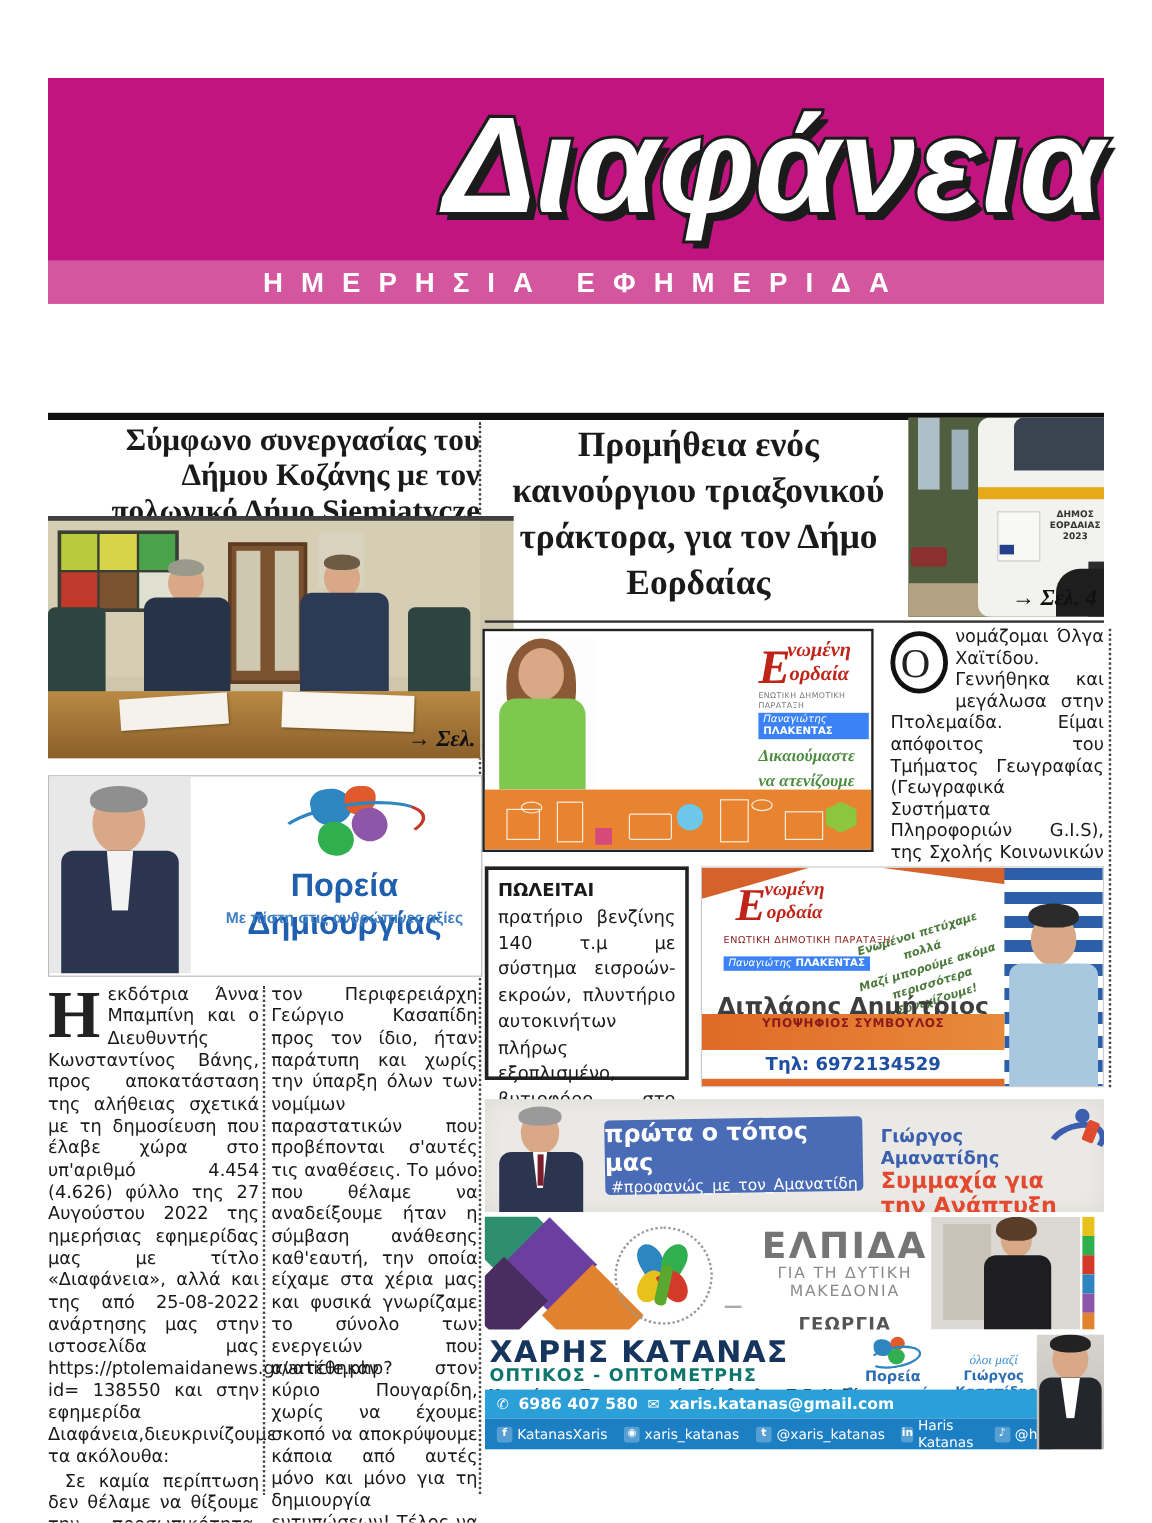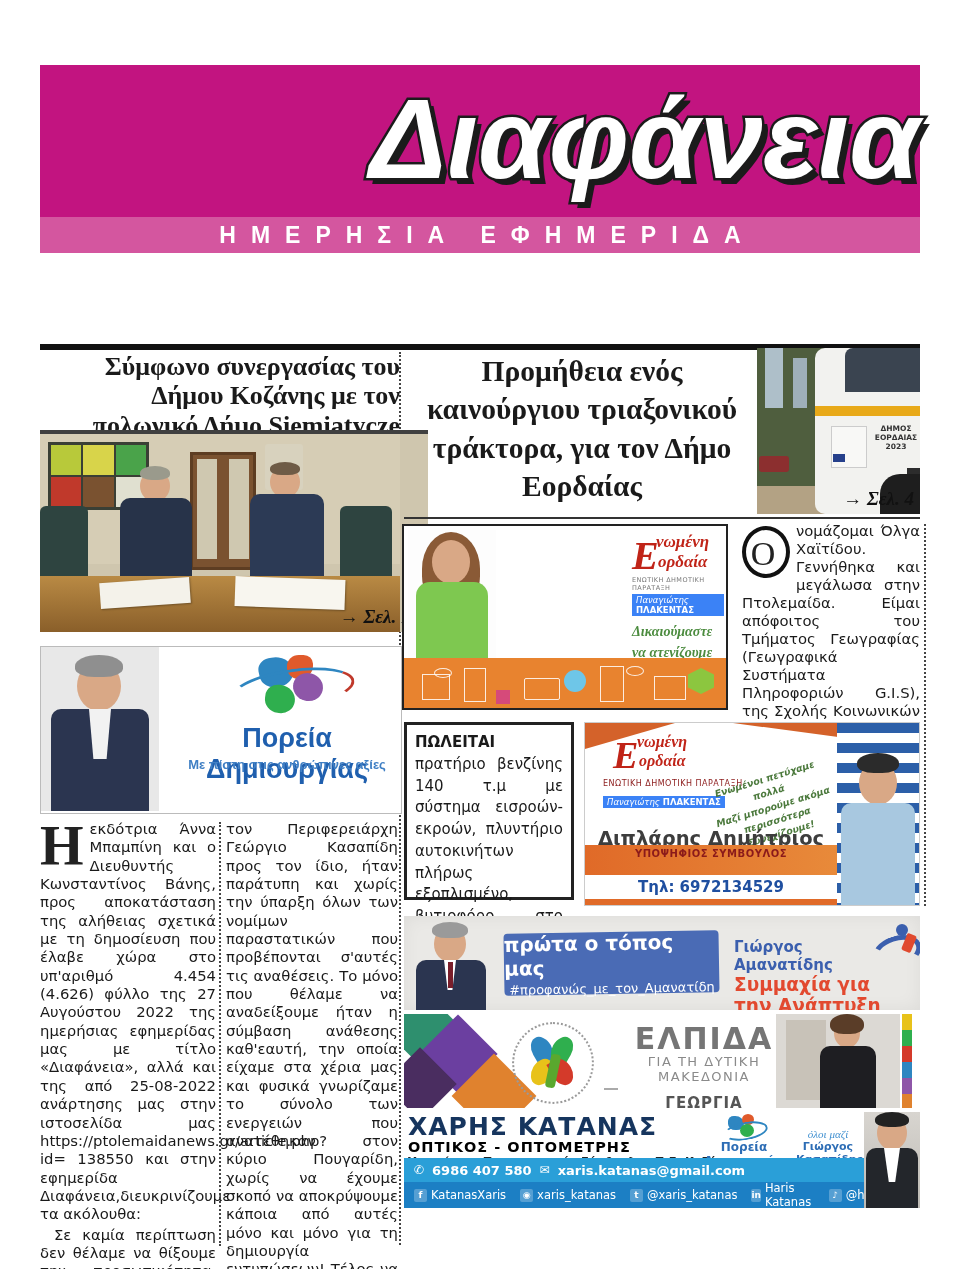--- a/index.html
+++ b/index.html
@@ -99,21 +99,21 @@
   
   .elp-box{left:404px;top:1014px;width:516px;height:94px;background:#fff;overflow:hidden;}
   .elp-title{font-weight:bold;font-size:30px;color:#757575;letter-spacing:2px;line-height:1;}
   .elp-sub{font-size:13px;color:#8a8a8a;letter-spacing:1.5px;}
   .elp-name{font-weight:bold;font-size:15px;color:#555;letter-spacing:1px;}
   .diamond{position:absolute;transform:rotate(45deg);}
 
   
   .kat-box{left:404px;top:1112px;width:516px;height:96px;background:#fff;overflow:hidden;}
   .kat-name{font-weight:bold;font-size:25px;color:#16355e;letter-spacing:1px;line-height:1;}
-  .kat-role{font-weight:bold;font-size:14.5px;color:#000000;letter-spacing:1px;}
+  .kat-role{font-weight:bold;font-size:14.5px;color:#0f766e;letter-spacing:1px;}
   .kat-sub{font-weight:bold;font-size:11.5px;color:#222;}
   .kat-strip1{position:absolute;left:0;bottom:26px;width:462px;height:24px;background:#2a9fd8;
     display:flex;align-items:center;gap:8px;padding-left:10px;color:#fff;font-weight:bold;font-size:13px;}
   .kat-strip2{position:absolute;left:0;bottom:0;width:462px;height:26px;background:#1c7fc4;
     display:flex;align-items:center;gap:14px;padding-left:10px;color:#fff;font-size:11.5px;}
   .soc{display:flex;align-items:center;gap:4px;}
   .soc .ic{display:inline-flex;align-items:center;justify-content:center;width:13px;height:13px;
     background:rgba(255,255,255,.25);border-radius:2px;font-size:9px;font-weight:bold;}
   .kat-poreia{font-weight:bold;font-size:12px;color:#2d6db5;}
   .kat-script{font-family:"Liberation Serif",serif;font-style:italic;font-size:11px;color:#3f8fd0;}

